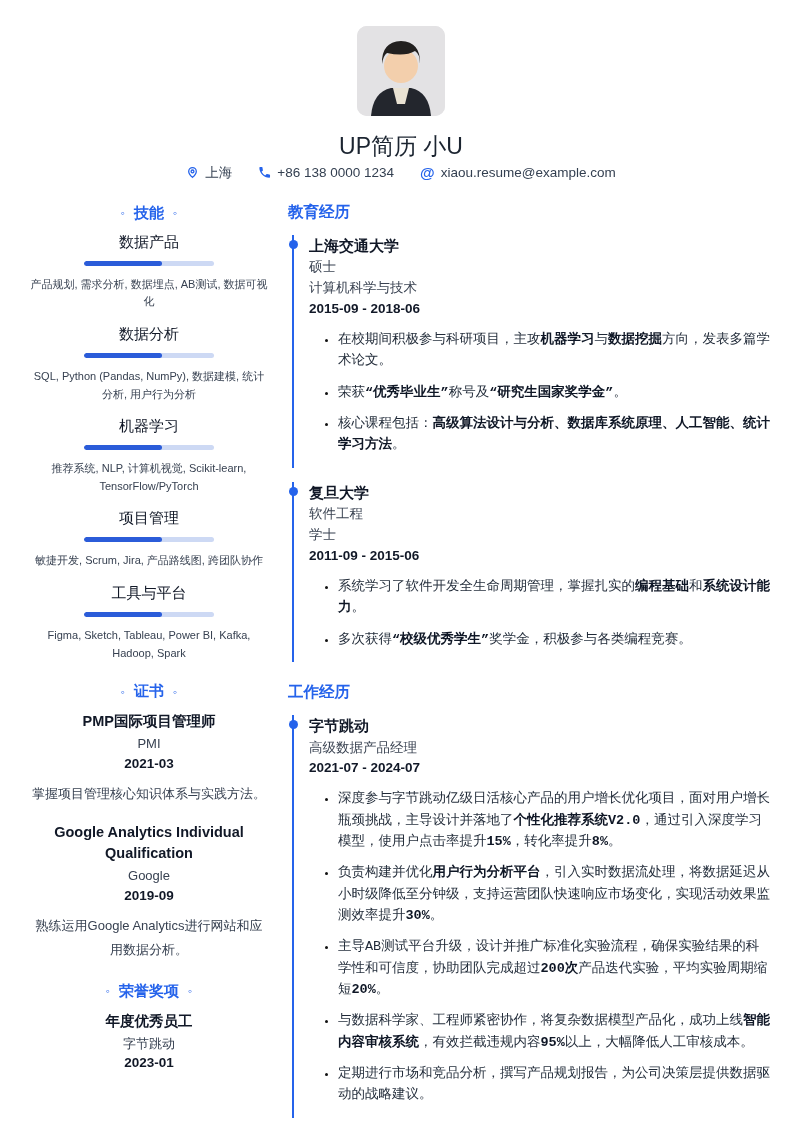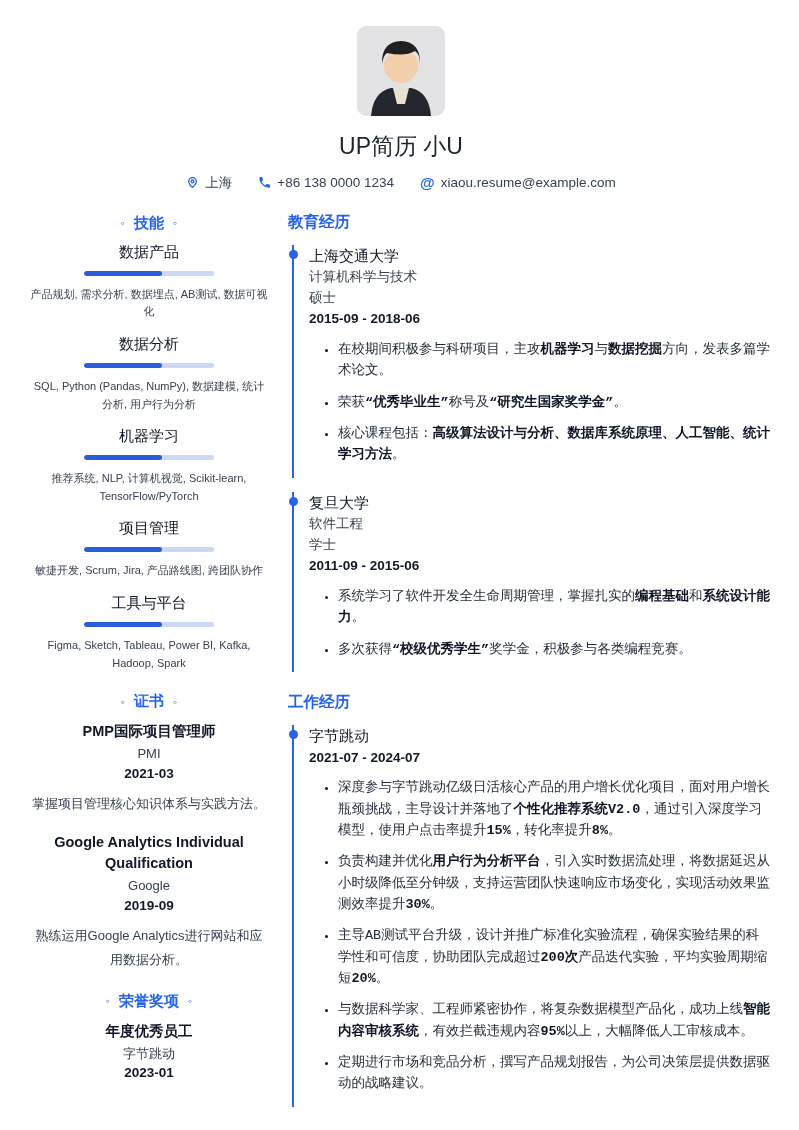--- a/index.html
+++ b/index.html
@@ -12,21 +12,21 @@
   .page { padding:26px 27px 0 30px; }
 
   
   .hdr { text-align:center; }
   .photo {
     width:88px; height:90px; border-radius:10px; overflow:hidden;
     display:inline-block; background:#e2e2e4;
   }
   .photo svg { display:block; }
   .name { margin-top:12px; font-size:23px; font-weight:400; color:#1b2430; line-height:1.3; }
-  .contacts { margin-top:12px; display:flex; justify-content:center; gap:26px;
+  .contacts { margin-top:2px; display:flex; justify-content:center; gap:26px;
     font-size:13.5px; color:#333f50; align-items:center; }
   .contact { display:flex; align-items:center; gap:6px; }
   .cicon { color:#2563eb; display:inline-flex; align-items:center; }
   .cicon svg { display:block; }
   .at-glyph { font-size:15px; font-weight:700; color:#2563eb; line-height:1; }
 
   
   .cols { display:flex; margin-top:16px; }
   .left { width:238px; flex-shrink:0; text-align:center; }
   .right { flex:1; padding-left:20px; }
@@ -46,21 +46,21 @@
   .lblock .bdate { font-size:13.5px; font-weight:700; color:#111827; line-height:1.5; }
   .lblock .bdesc { margin-top:8px; font-size:13px; color:#374151; line-height:1.85; }
   .lgap { margin-top:20px; }
 
   
   .rsec-title { color:#2563eb; font-size:15.5px; font-weight:700; margin:4px 0 12px; }
   .entry { position:relative; border-left:2px solid #2563eb; padding-left:15px;
     margin-left:4px; margin-bottom:14px; padding-bottom:2px; }
   .tdot { position:absolute; left:-5.5px; top:5px; width:9px; height:9px;
     border-radius:50%; background:#2563eb; }
-  .e-title { font-size:15px; font-weight:400; color:#111827; line-height:1.5; }
+  .e-title { font-size:15px; font-weight:700; color:#111827; line-height:1.5; }
   .e-sub { font-size:13.5px; color:#3a4352; line-height:1.55; }
   .e-dates { font-size:13.5px; font-weight:700; color:#111827; line-height:1.55; }
   .bullets { list-style:disc; padding-left:29px; margin-top:9px;font-family:Liberation Mono, monospace; }
   .bullets li { font-size:13.5px; color:#1f2937; line-height:1.58; margin-bottom:10px; }
   .bullets li::marker { color:#111; font-size:0.85em; }
   strong { font-weight:700; color:#0f1726; }
   .sec-gap { margin-top:20px; }
 </style>
 </head>
 <body>
@@ -183,22 +183,22 @@
 
     </div>
 
     <div class="right">
 
       <div class="rsec-title">教育经历</div>
 
       <div class="entry">
         <span class="tdot"></span>
         <div class="e-title">上海交通大学</div>
+        <div class="e-sub">硕士</div>
         <div class="e-sub">计算机科学与技术</div>
-        <div class="e-sub">硕士</div>
         <div class="e-dates">2015-09 - 2018-06</div>
         <ul class="bullets">
           <li>在校期间积极参与科研项目，主攻<strong>机器学习</strong>与<strong>数据挖掘</strong>方向，发表多篇学术论文。</li>
           <li>荣获<strong>“优秀毕业生”</strong>称号及<strong>“研究生国家奖学金”</strong>。</li>
           <li>核心课程包括：<strong>高级算法设计与分析、数据库系统原理、人工智能、统计学习方法</strong>。</li>
         </ul>
       </div>
 
       <div class="entry">
         <span class="tdot"></span>
@@ -210,20 +210,21 @@
           <li>系统学习了软件开发全生命周期管理，掌握扎实的<strong>编程基础</strong>和<strong>系统设计能力</strong>。</li>
           <li>多次获得<strong>“校级优秀学生”</strong>奖学金，积极参与各类编程竞赛。</li>
         </ul>
       </div>
 
       <div class="rsec-title sec-gap">工作经历</div>
 
       <div class="entry">
         <span class="tdot"></span>
         <div class="e-title">字节跳动</div>
+        <div class="e-sub">高级数据产品经理</div>
         <div class="e-dates">2021-07 - 2024-07</div>
         <ul class="bullets">
           <li>深度参与字节跳动亿级日活核心产品的用户增长优化项目，面对用户增长瓶颈挑战，主导设计并落地了<strong>个性化推荐系统V2.0</strong>，通过引入深度学习模型，使用户点击率提升<strong>15%</strong>，转化率提升<strong>8%</strong>。</li>
           <li>负责构建并优化<strong>用户行为分析平台</strong>，引入实时数据流处理，将数据延迟从小时级降低至分钟级，支持运营团队快速响应市场变化，实现活动效果监测效率提升<strong>30%</strong>。</li>
           <li>主导AB测试平台升级，设计并推广标准化实验流程，确保实验结果的科学性和可信度，协助团队完成超过<strong>200次</strong>产品迭代实验，平均实验周期缩短<strong>20%</strong>。</li>
           <li>与数据科学家、工程师紧密协作，将复杂数据模型产品化，成功上线<strong>智能内容审核系统</strong>，有效拦截违规内容<strong>95%</strong>以上，大幅降低人工审核成本。</li>
           <li>定期进行市场和竞品分析，撰写产品规划报告，为公司决策层提供数据驱动的战略建议。</li>
         </ul>
       </div>
 

